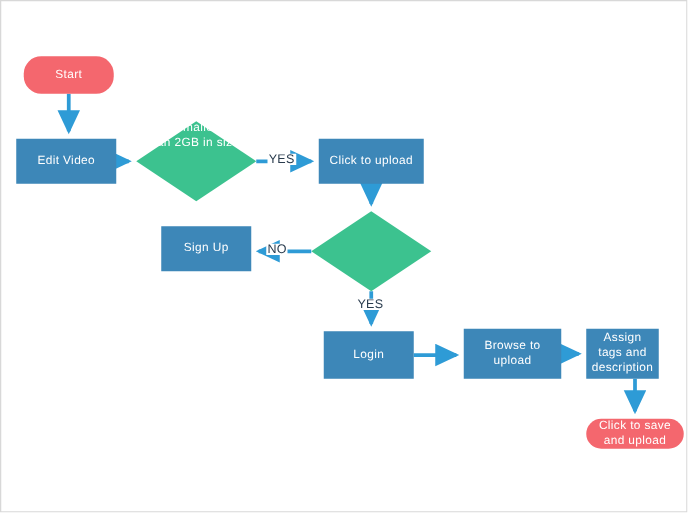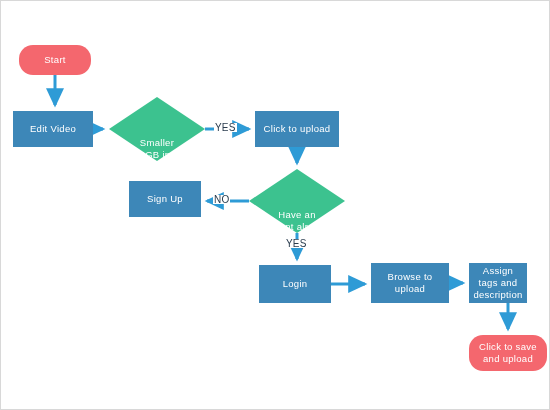--- a/index.html
+++ b/index.html
@@ -46,21 +46,21 @@
     background: #3d87b8;
   }
   .node-label {
     display: block;
     padding: 0 4px;
     white-space: pre-line;
   }
   .diamond-label {
     position: absolute;
     display: flex;
-    align-items: flex-end;
+    align-items: flex-start;
     justify-content: center;
     text-align: center;
     color: #ffffff;
     font-size: 9.5px;
     line-height: 12px;
     letter-spacing: 0.3px;
     z-index: 3;
     pointer-events: none;
   }
   .edge-label {
@@ -119,44 +119,40 @@
 
   <div class="diamond-label" style="left:104px; top:96px; width:104px; height:64px;">
     <span class="node-label">Smaller
 than 2GB  in size?</span>
   </div>
 
   <div class="node node-process" style="left:254px; top:110px; width:84px; height:36px;">
     <span class="node-label">Click to upload</span>
   </div>
 
-  <div class="diamond-label" style="left:242px; top:168px; width:108px; height:64px;">
-    <span class="node-label">Have an
-account already?</span>
-  </div>
 
   <div class="node node-process" style="left:128px; top:180px; width:72px; height:36px;">
     <span class="node-label">Sign Up</span>
   </div>
 
   <div class="node node-process" style="left:258px; top:264px; width:72px; height:38px;">
     <span class="node-label">Login</span>
   </div>
 
   <div class="node node-process" style="left:370px; top:262px; width:78px; height:40px;">
     <span class="node-label">Browse to
 upload</span>
   </div>
 
   <div class="node node-process" style="left:468px; top:262px; width:58px; height:40px;">
     <span class="node-label">Assign tags and
 description</span>
   </div>
 
-  <div class="node node-terminal" style="left:468px; top:334px; width:78px; height:36px;">
+  <div class="node node-terminal" style="left:468px; top:334px; width:78px; height:24px;">
     <span class="node-label">Click to save
 and upload</span>
   </div>
 
   <div class="edge-label" style="left:213px; top:122px;">YES</div>
 
   <div class="edge-label" style="left:212px; top:194px;text-align:right;">NO</div>
 
   <div class="edge-label" style="left:284px; top:238px;">YES</div>
 

